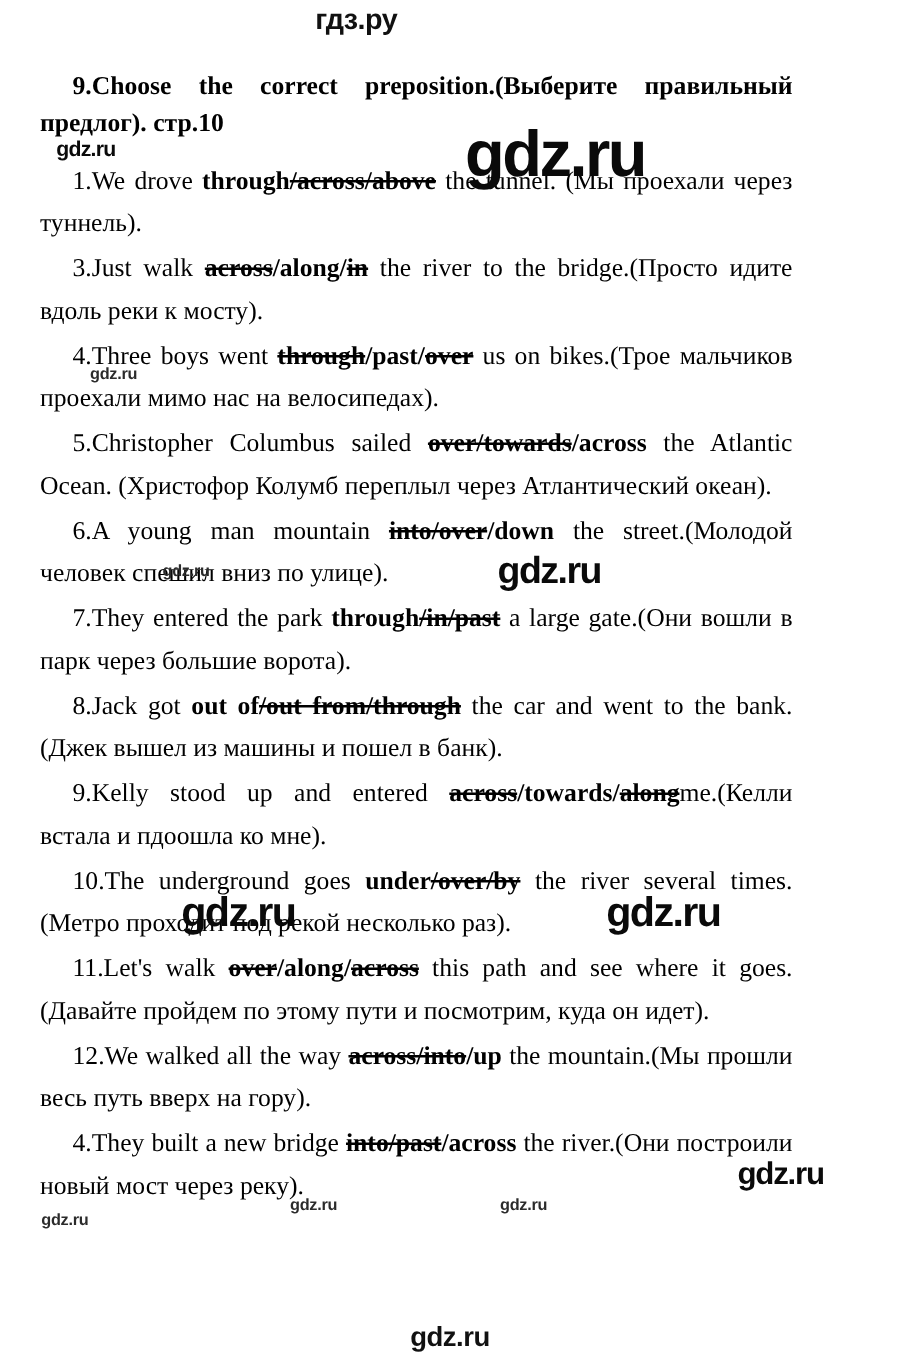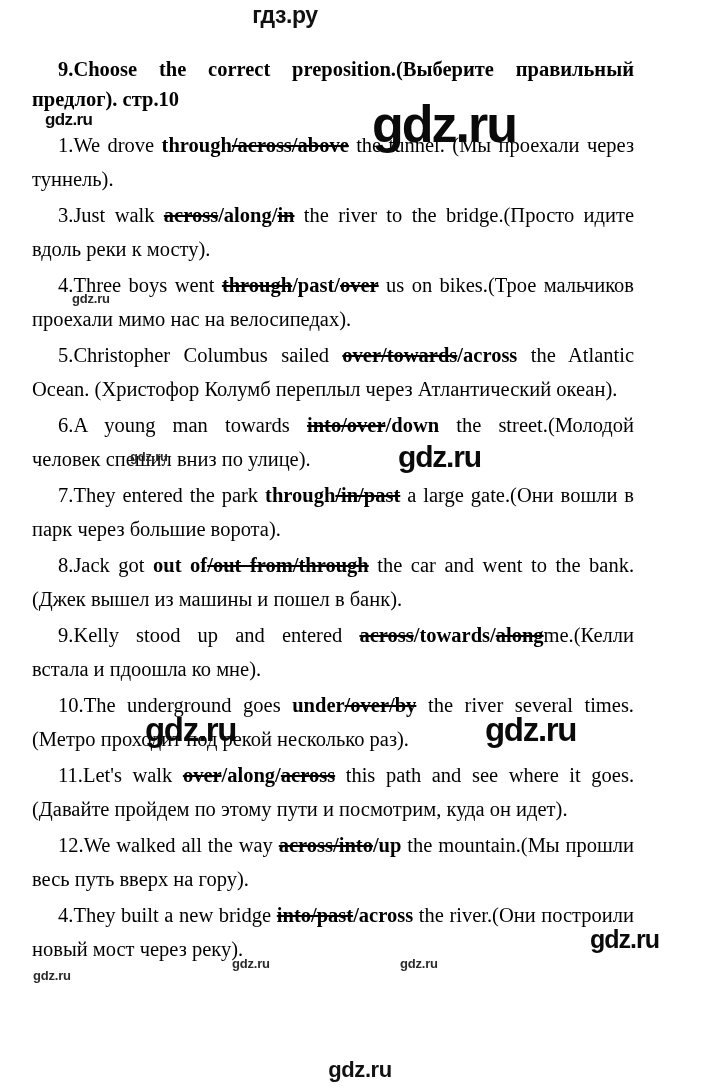--- a/index.html
+++ b/index.html
@@ -128,21 +128,21 @@
 
   <p class="q"><span>1.</span><span>We drove </span><b>through</b><s>/across/above</s><span> the tunnel. </span><span>(Мы проехали через туннель).</span></p>
 
 
   <p class="q"><span>3.</span><span>Just walk </span><s>across</s><b>/along/</b><s>in</s><span> the river to the bridge.</span><span>(Просто идите вдоль реки к мосту).</span></p>
 
   <p class="q"><span>4.</span><span>Three boys went </span><s>through</s><b>/past/</b><s>over</s><span> us on bikes.</span><span>(Трое мальчиков проехали мимо нас на велосипедах).</span></p>
 
   <p class="q"><span>5.</span><span>Christopher Columbus sailed </span><s>over/towards</s><b>/across</b><span> the Atlantic Ocean. </span><span>(Христофор Колумб переплыл через Атлантический океан).</span></p>
 
-  <p class="q"><span>6.</span><span>A young man towards </span><s>into/over</s><b>/down</b><span> the street.</span><span>(Молодой человек спешил вниз по улице).</span></p>
+  <p class="q"><span>6.</span><span>A young man mountain </span><s>into/over</s><b>/down</b><span> the street.</span><span>(Молодой человек спешил вниз по улице).</span></p>
 
   <p class="q"><span>7.</span><span>They entered the park </span><b>through</b><s>/in/past</s><span> a large gate.</span><span>(Они вошли в парк через большие ворота).</span></p>
 
   <p class="q"><span>8.</span><span>Jack got </span><b>out of</b><s>/out from/through</s><span> the car and went to the bank. </span><span>(Джек вышел из машины и пошел в банк).</span></p>
 
   <p class="q"><span>9.</span><span>Kelly stood up and entered </span><s>across</s><b>/towards/</b><s>along</s><span>me.</span><span>(Келли встала и пдоошла ко мне).</span></p>
 
   <p class="q"><span>10.</span><span>The underground goes </span><b>under</b><s>/over/by</s><span> the river several times.</span><span>(Метро проходит под рекой несколько раз).</span></p>
 
   <p class="q"><span>11.</span><span>Let's walk </span><s>over</s><b>/along/</b><s>across</s><span> this path and see where it goes.</span><span>(Давайте пройдем по этому пути и посмотрим, куда он идет).</span></p>

